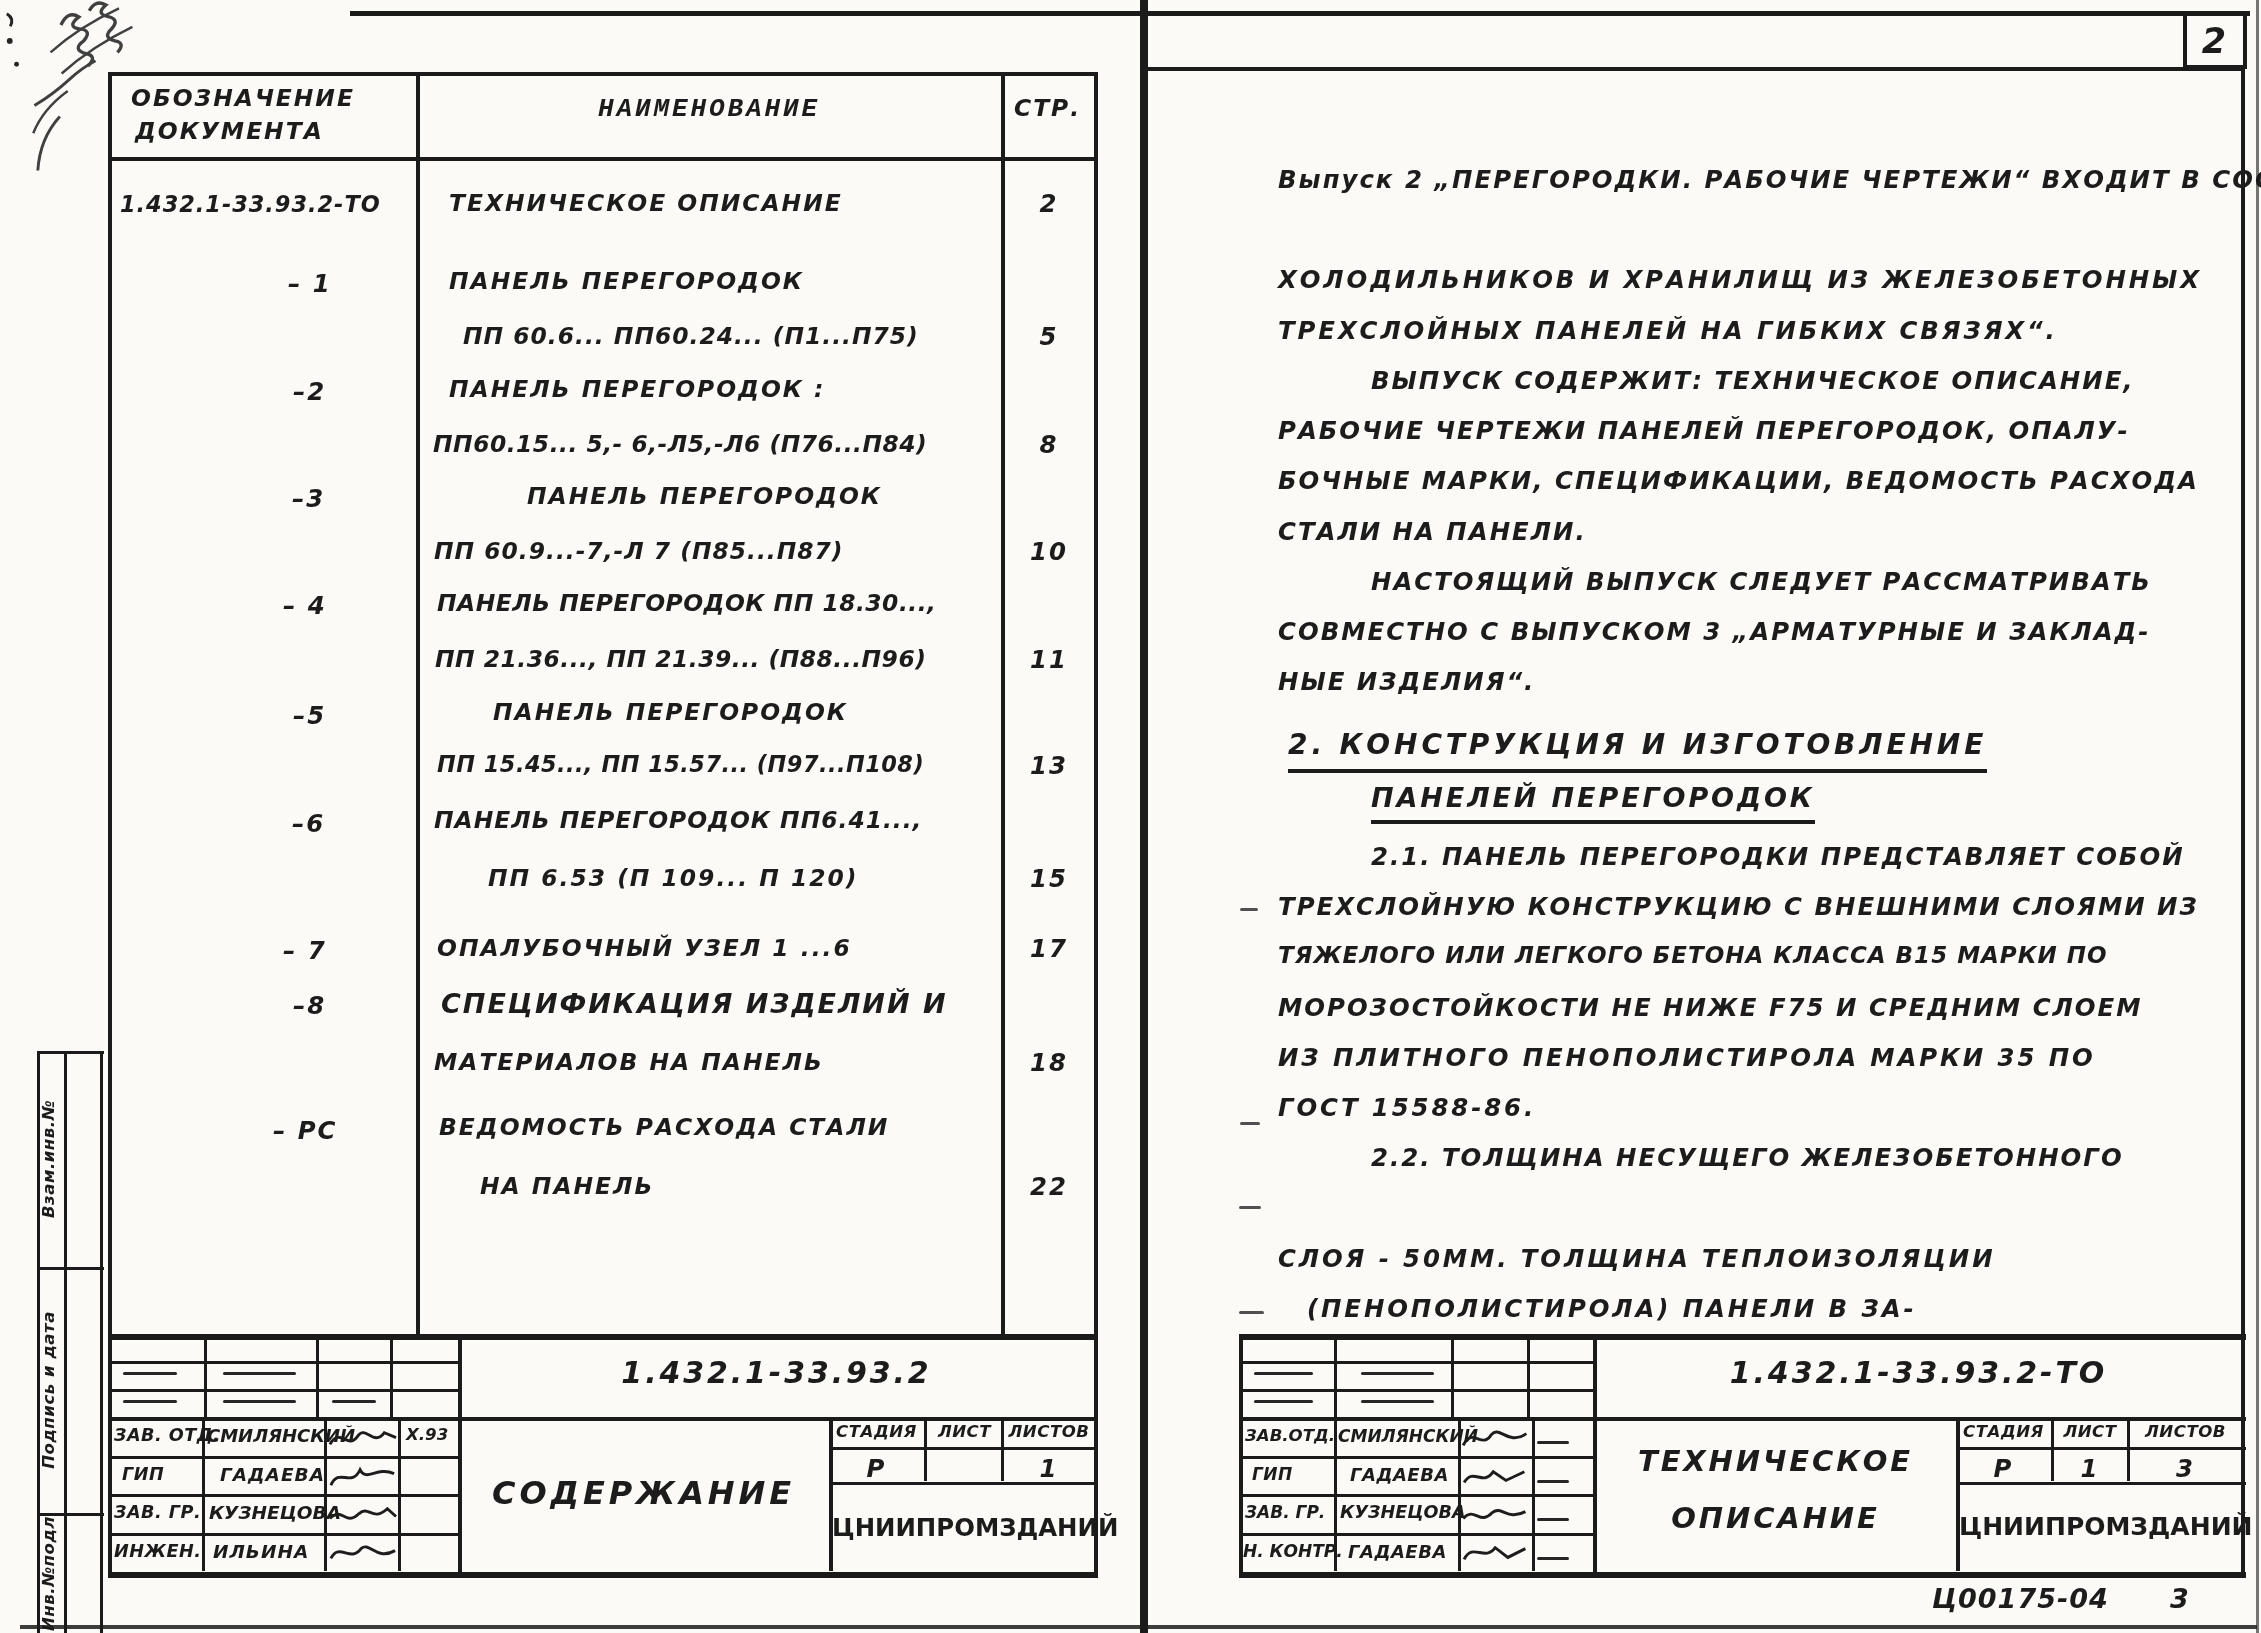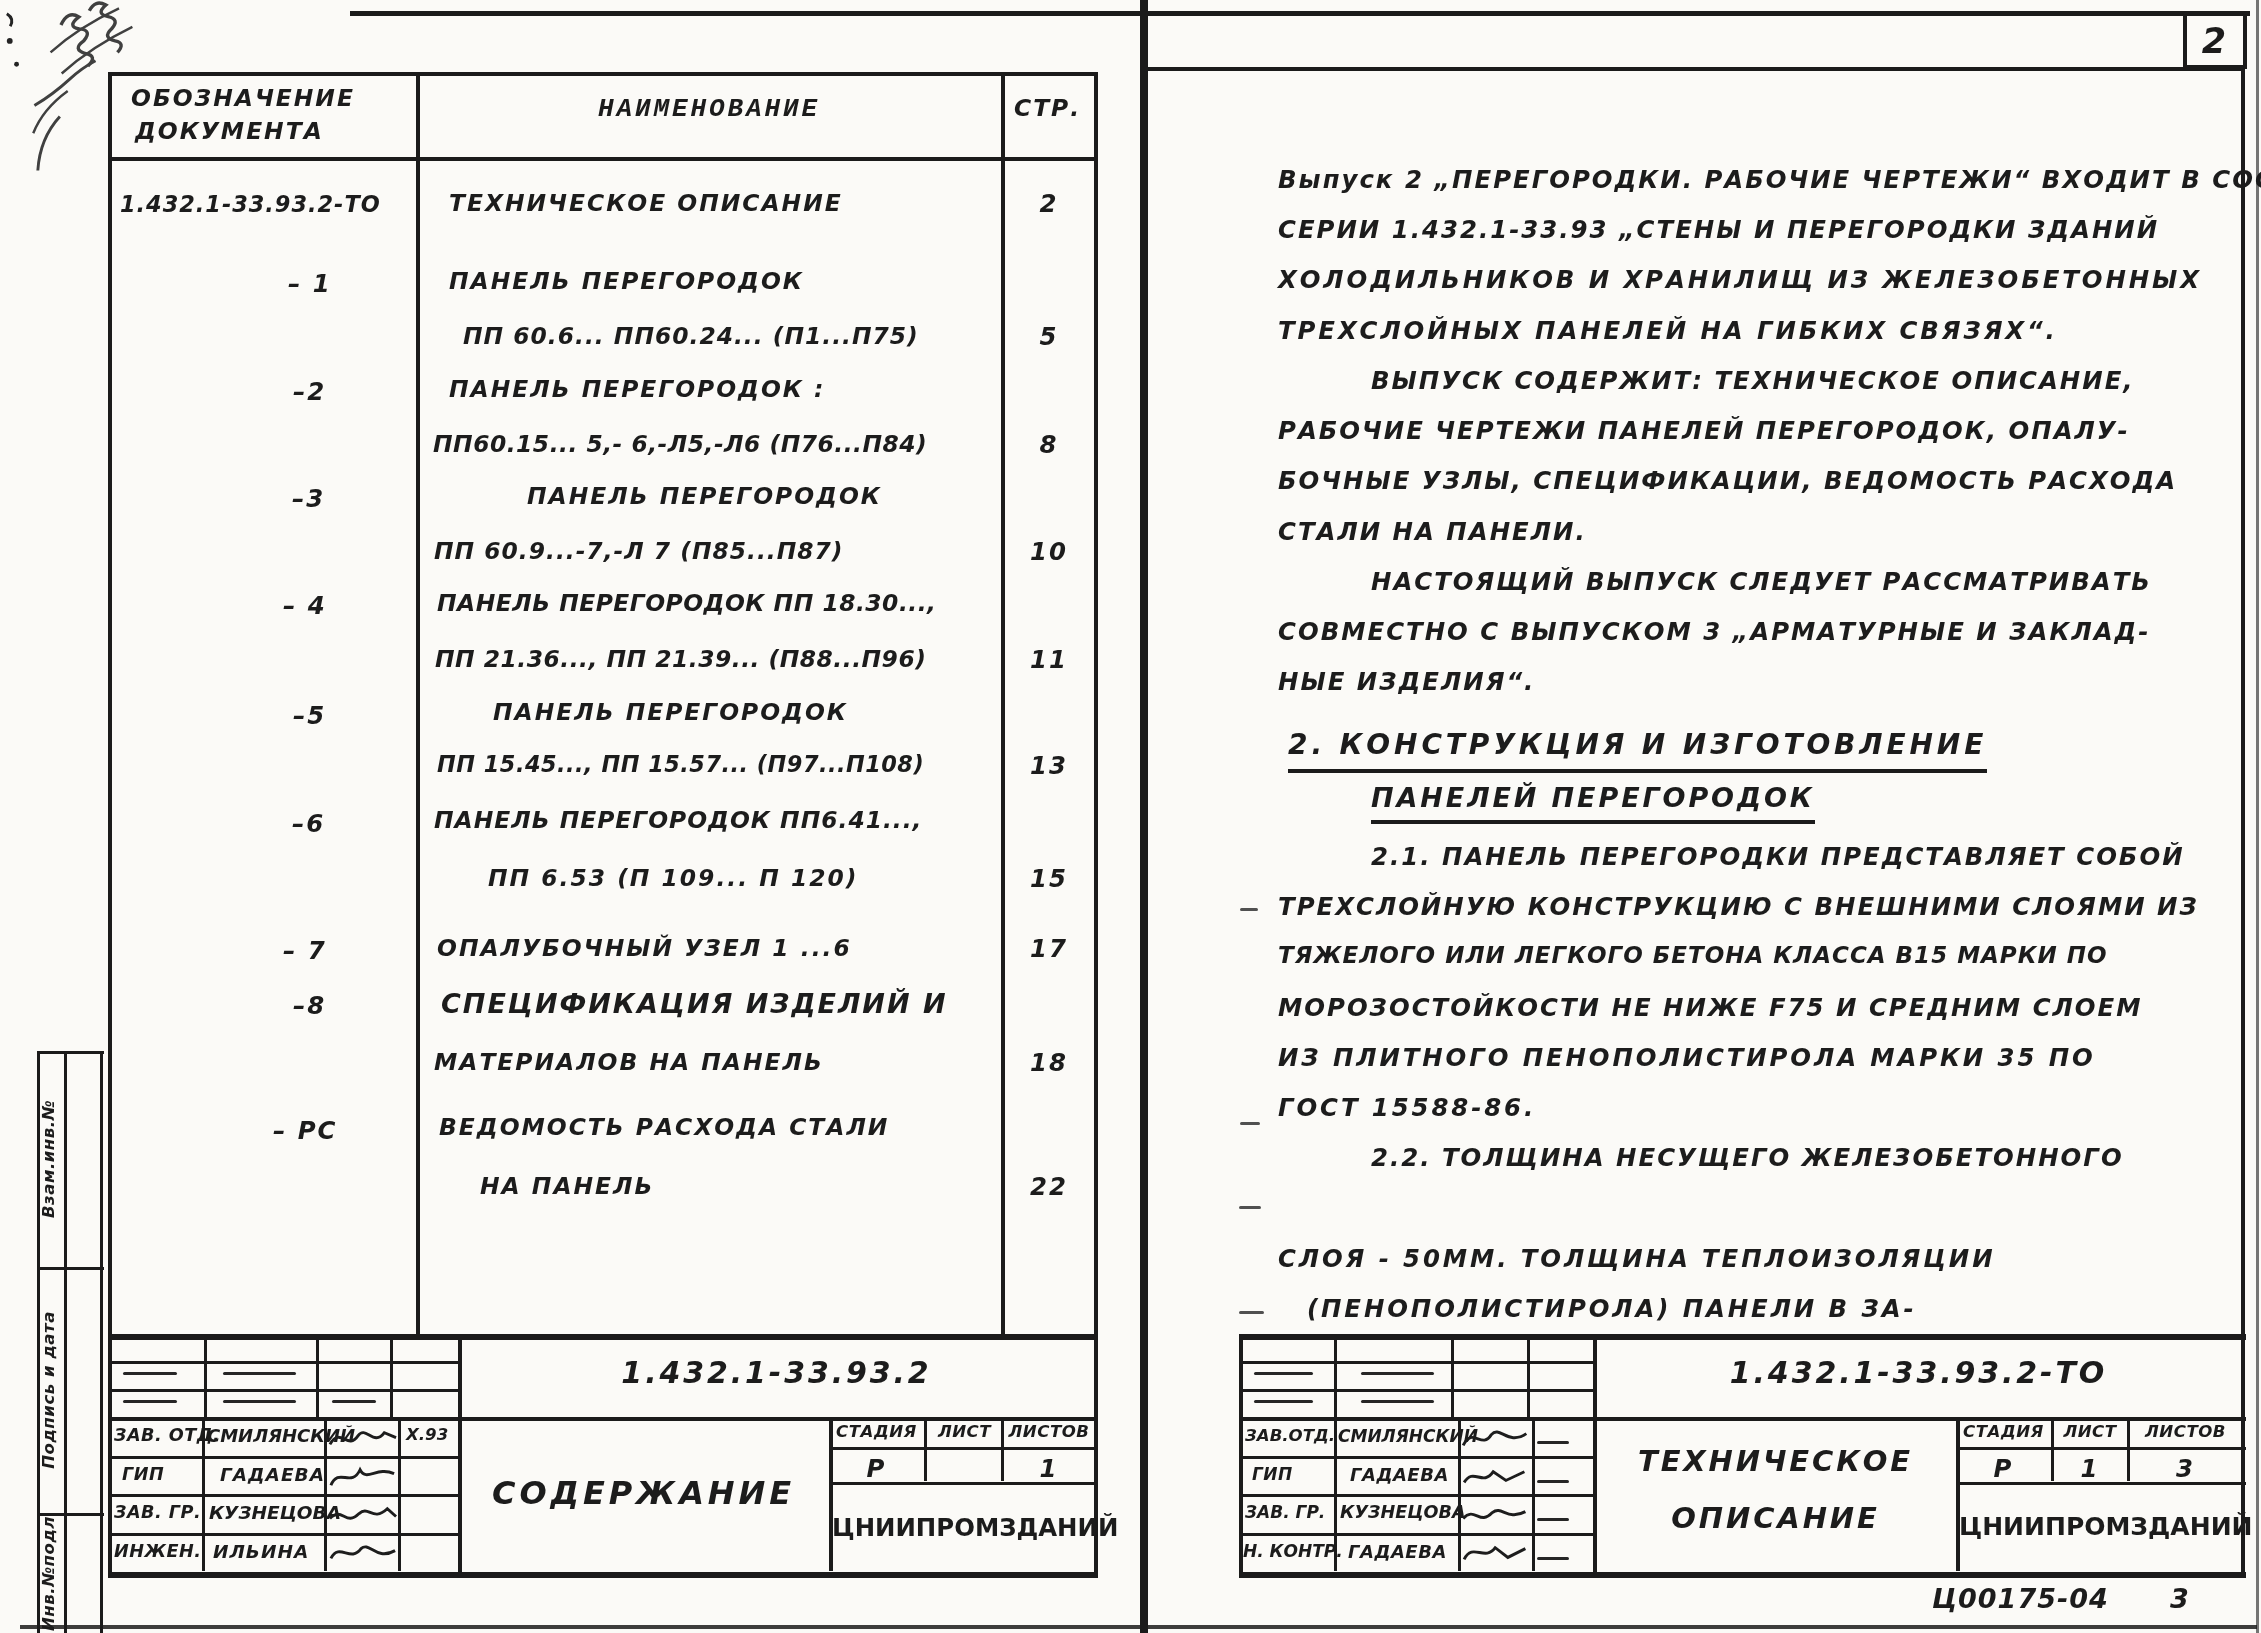--- a/index.html
+++ b/index.html
@@ -177,27 +177,26 @@
   <div class="ln" style="left:1147px;top:67px;width:1098px;height:4.4px"></div>
   <div class="ln" style="left:2241px;top:67px;width:4.4px;height:1511px"></div>
 
   <div class="dash" style="left:1240px;top:908px;width:17.6px;opacity:.8"></div>
   <div class="dash" style="left:1240px;top:1122px;width:19.5px;opacity:.8"></div>
   <div class="dash" style="left:1239px;top:1206px;width:22.4px;opacity:.8"></div>
   <div class="dash" style="left:1239px;top:1311px;width:25px;opacity:.8"></div>
 
 
   <div class="t" style="left:1278px;top:165px;font-size:24.4px">Выпуск 2 „ПЕРЕГОРОДКИ. РАБОЧИЕ ЧЕРТЕЖИ“ ВХОДИТ В СОСТАВ</div>
-  <div class="t" style="left:1278px;top:215px;font-size:24.4px">СЕРИИ 1.432.1-33.93 „СТЕНЫ И ПЕРЕГОРОДКИ ЗДАНИЙ</div>
   <div class="t" style="left:1278px;top:265px;font-size:24.4px;letter-spacing:2.9px">ХОЛОДИЛЬНИКОВ И ХРАНИЛИЩ ИЗ ЖЕЛЕЗОБЕТОННЫХ</div>
   <div class="t" style="left:1278px;top:316px;font-size:24.4px;letter-spacing:2.9px">ТРЕХСЛОЙНЫХ ПАНЕЛЕЙ НА ГИБКИХ СВЯЗЯХ“.</div>
 
   <div class="t" style="left:1371px;top:366px;font-size:24.4px">ВЫПУСК  СОДЕРЖИТ: ТЕХНИЧЕСКОЕ ОПИСАНИЕ,</div>
   <div class="t" style="left:1278px;top:416px;font-size:24.4px">РАБОЧИЕ ЧЕРТЕЖИ ПАНЕЛЕЙ ПЕРЕГОРОДОК, ОПАЛУ-</div>
-  <div class="t" style="left:1278px;top:466px;font-size:24.4px">БОЧНЫЕ УЗЛЫ, СПЕЦИФИКАЦИИ, ВЕДОМОСТЬ РАСХОДА</div>
+  <div class="t" style="left:1278px;top:466px;font-size:24.4px">БОЧНЫЕ МАРКИ, СПЕЦИФИКАЦИИ, ВЕДОМОСТЬ РАСХОДА</div>
   <div class="t" style="left:1278px;top:517px;font-size:24.4px">СТАЛИ НА ПАНЕЛИ.</div>
 
   <div class="t" style="left:1371px;top:567px;font-size:24.4px">НАСТОЯЩИЙ ВЫПУСК СЛЕДУЕТ РАССМАТРИВАТЬ</div>
   <div class="t" style="left:1278px;top:617px;font-size:24.4px">СОВМЕСТНО С ВЫПУСКОМ 3 „АРМАТУРНЫЕ И ЗАКЛАД-</div>
   <div class="t" style="left:1278px;top:667px;font-size:24.4px">НЫЕ ИЗДЕЛИЯ“.</div>
 
   <div class="t ul" style="left:1288px;top:728px;font-size:28px;letter-spacing:3.9px;padding-bottom:7.8px">2. КОНСТРУКЦИЯ И ИЗГОТОВЛЕНИЕ</div>
   <div class="t ul" style="left:1371px;top:782px;font-size:27px;letter-spacing:2.9px;padding-bottom:6.8px">ПАНЕЛЕЙ ПЕРЕГОРОДОК</div>
 
   <div class="t" style="left:1371px;top:842px;font-size:24.4px">2.1. ПАНЕЛЬ ПЕРЕГОРОДКИ ПРЕДСТАВЛЯЕТ СОБОЙ</div>

